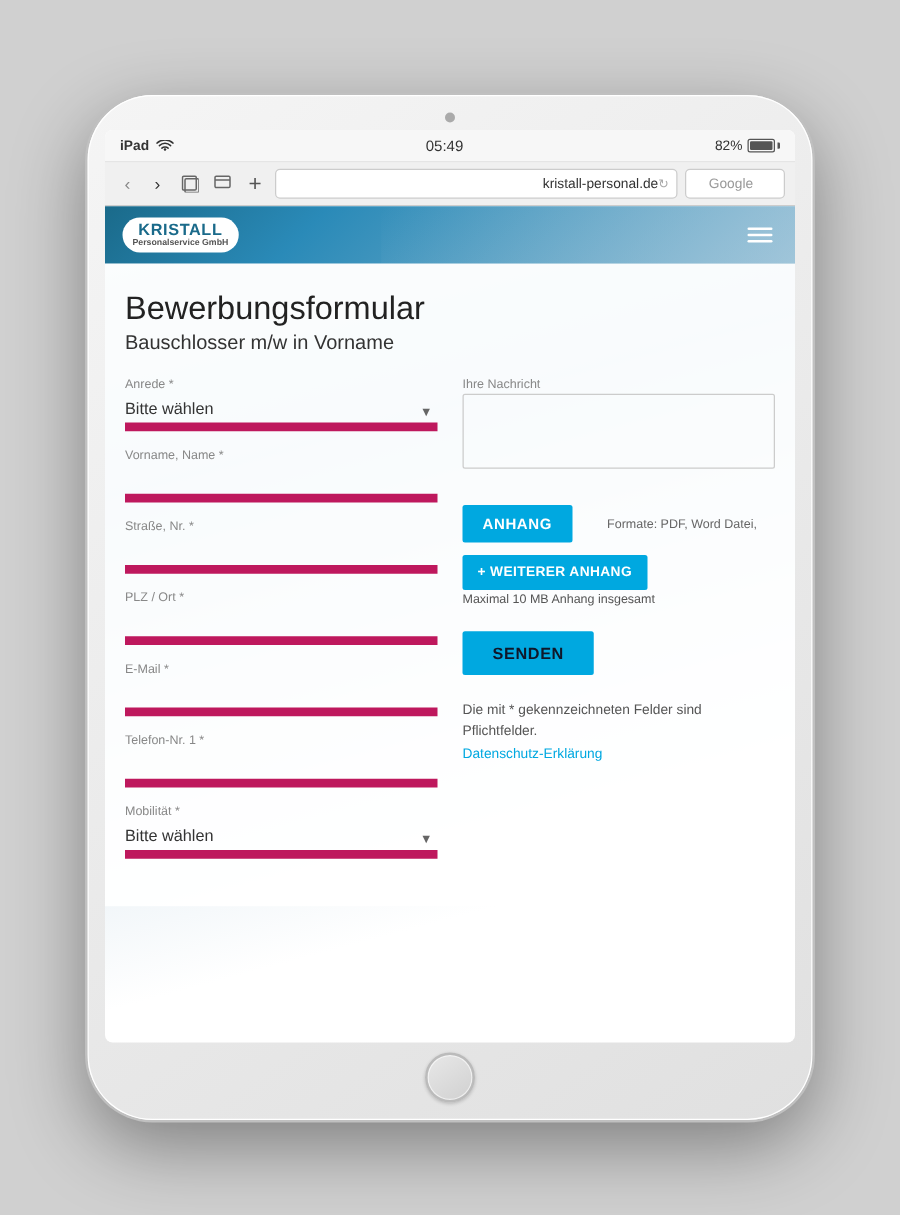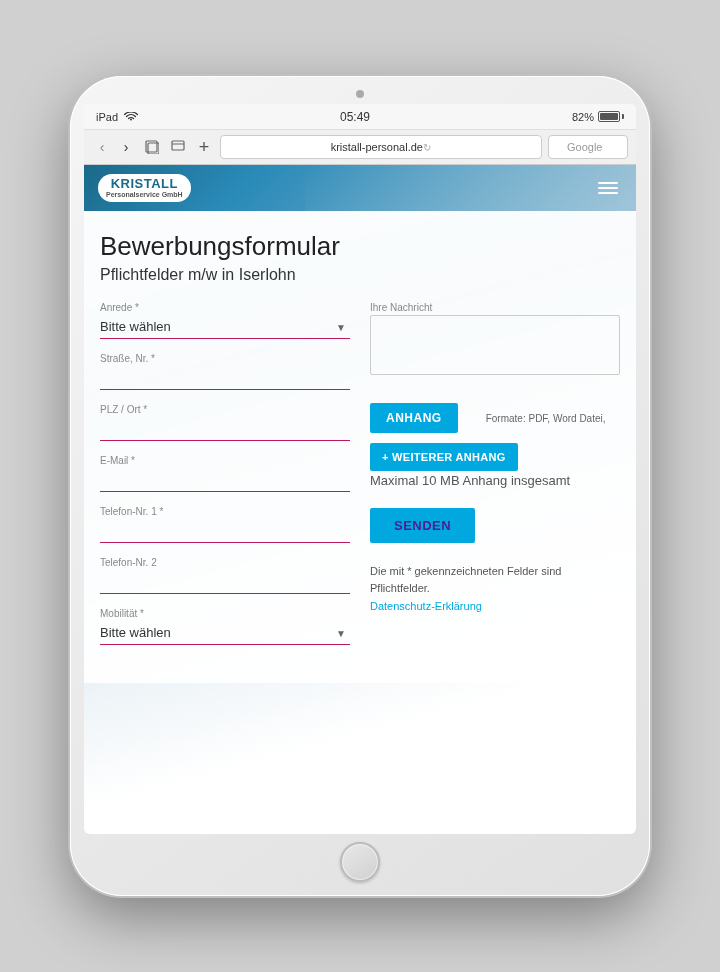--- a/index.html
+++ b/index.html
@@ -59,21 +59,21 @@
       font-size: 11px;
       color: #333;
       flex-shrink: 0;
       border-bottom: 1px solid #e0e0e0;
     }
 
     .status-left {
       display: flex;
       align-items: center;
       gap: 6px;
-      font-weight: 400;
+      font-weight: 700;
     }
 
     .status-center {
       font-weight: 400;
       font-size: 12px;
     }
 
     .status-right {
       display: flex;
       align-items: center;
@@ -162,21 +162,21 @@
       flex: 1;
       height: 24px;
       background: #fff;
       border: 1px solid #ccc;
       border-radius: 4px;
       display: flex;
       align-items: center;
       padding: 0 6px;
       font-size: 11px;
       color: #333;
-      justify-content: center;
+      justify-content: flex-end;
     }
 
     .search-bar {
       height: 24px;
       width: 80px;
       background: #fff;
       border: 1px solid #ccc;
       border-radius: 4px;
       display: flex;
       align-items: center;
@@ -287,21 +287,21 @@
       font-size: 10px;
       color: #888;
       margin-bottom: 2px;
     }
 
     .form-group input,
     .form-group select,
     .form-group textarea {
       width: 100%;
       border: none;
-      border-bottom: 1px solid #be185d;
+      border-bottom: 7px solid #be185d;
       background: transparent;
       padding: 4px 0;
       font-size: 13px;
       color: #333;
       outline: none;
     }
 
     .form-group textarea {
       height: 60px;
       resize: none;
@@ -368,28 +368,28 @@
       border: none;
       padding: 8px 12px;
       font-size: 11px;
       font-weight: 700;
       letter-spacing: 0.3px;
       cursor: pointer;
       border-radius: 2px;
     }
 
     .max-hint {
-      font-size: 13px;
+      font-size: 10px;
       color: #555;
       margin-top: 2px;
     }
 
     .senden-btn {
       background: #00a8e0;
-      color: #4c1d95;
+      color: #0f172a;
       border: none;
       padding: 10px 24px;
       font-size: 13px;
       font-weight: 700;
       letter-spacing: 0.5px;
       cursor: pointer;
       border-radius: 2px;
       width: fit-content;
       text-align: right;
     }
@@ -509,38 +509,42 @@
           <span></span>
           <span></span>
         </div>
       </div>
 
       <div class="content-bg-wrapper">
 
         <div class="form-container">
 
           <h1 class="form-title">Bewerbungsformular</h1>
-          <p class="form-subtitle">Pflichtfelder m/w in Iserlohn</p>
+          <p class="form-subtitle">Bauschlosser m/w in Vorname</p>
 
           <div class="form-grid">
 
             <div>
 
               <div class="form-group">
                 <label>Anrede *</label>
                 <div class="select-wrapper">
                   <select>
                     <option value="">Bitte wählen</option>
                     <option value="herr">Herr</option>
                     <option value="frau">Frau</option>
                   </select>
                   <span class="select-arrow">▼</span>
                 </div>
               </div>
 
+              <div class="form-group">
+                <label>Vorname, Name *</label>
+                <input type="text" style="">
+              </div>
 
               <div class="form-group">
                 <label>Straße, Nr. *</label>
                 <input type="text" style="">
               </div>
 
               <div class="form-group">
                 <label>PLZ / Ort *</label>
                 <input type="text" style="">
               </div>
@@ -548,24 +552,20 @@
               <div class="form-group">
                 <label>E-Mail *</label>
                 <input type="email" style="">
               </div>
 
               <div class="form-group">
                 <label>Telefon-Nr. 1 *</label>
                 <input type="tel" style="">
               </div>
 
-              <div class="form-group">
-                <label>Telefon-Nr. 2</label>
-                <input type="tel" style="">
-              </div>
 
               <div class="form-group">
                 <label>Mobilität *</label>
                 <div class="select-wrapper">
                   <select>
                     <option value="">Bitte wählen</option>
                     <option value="ja">Ja</option>
                     <option value="nein">Nein</option>
                   </select>
                   <span class="select-arrow">▼</span>

